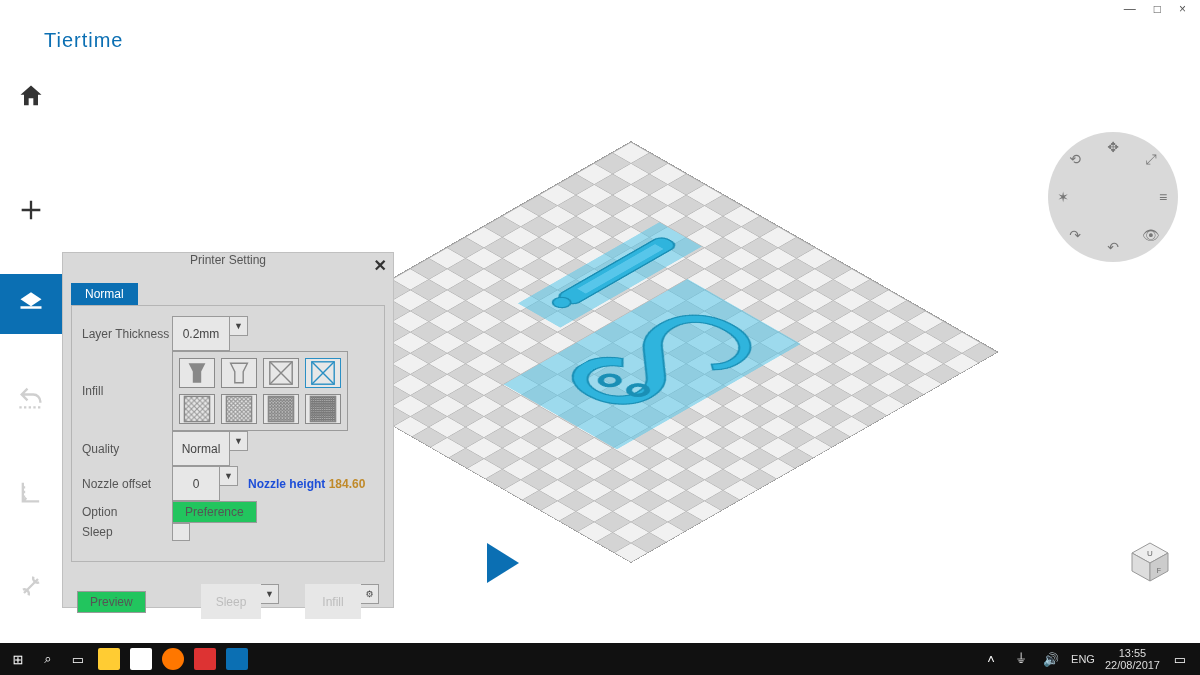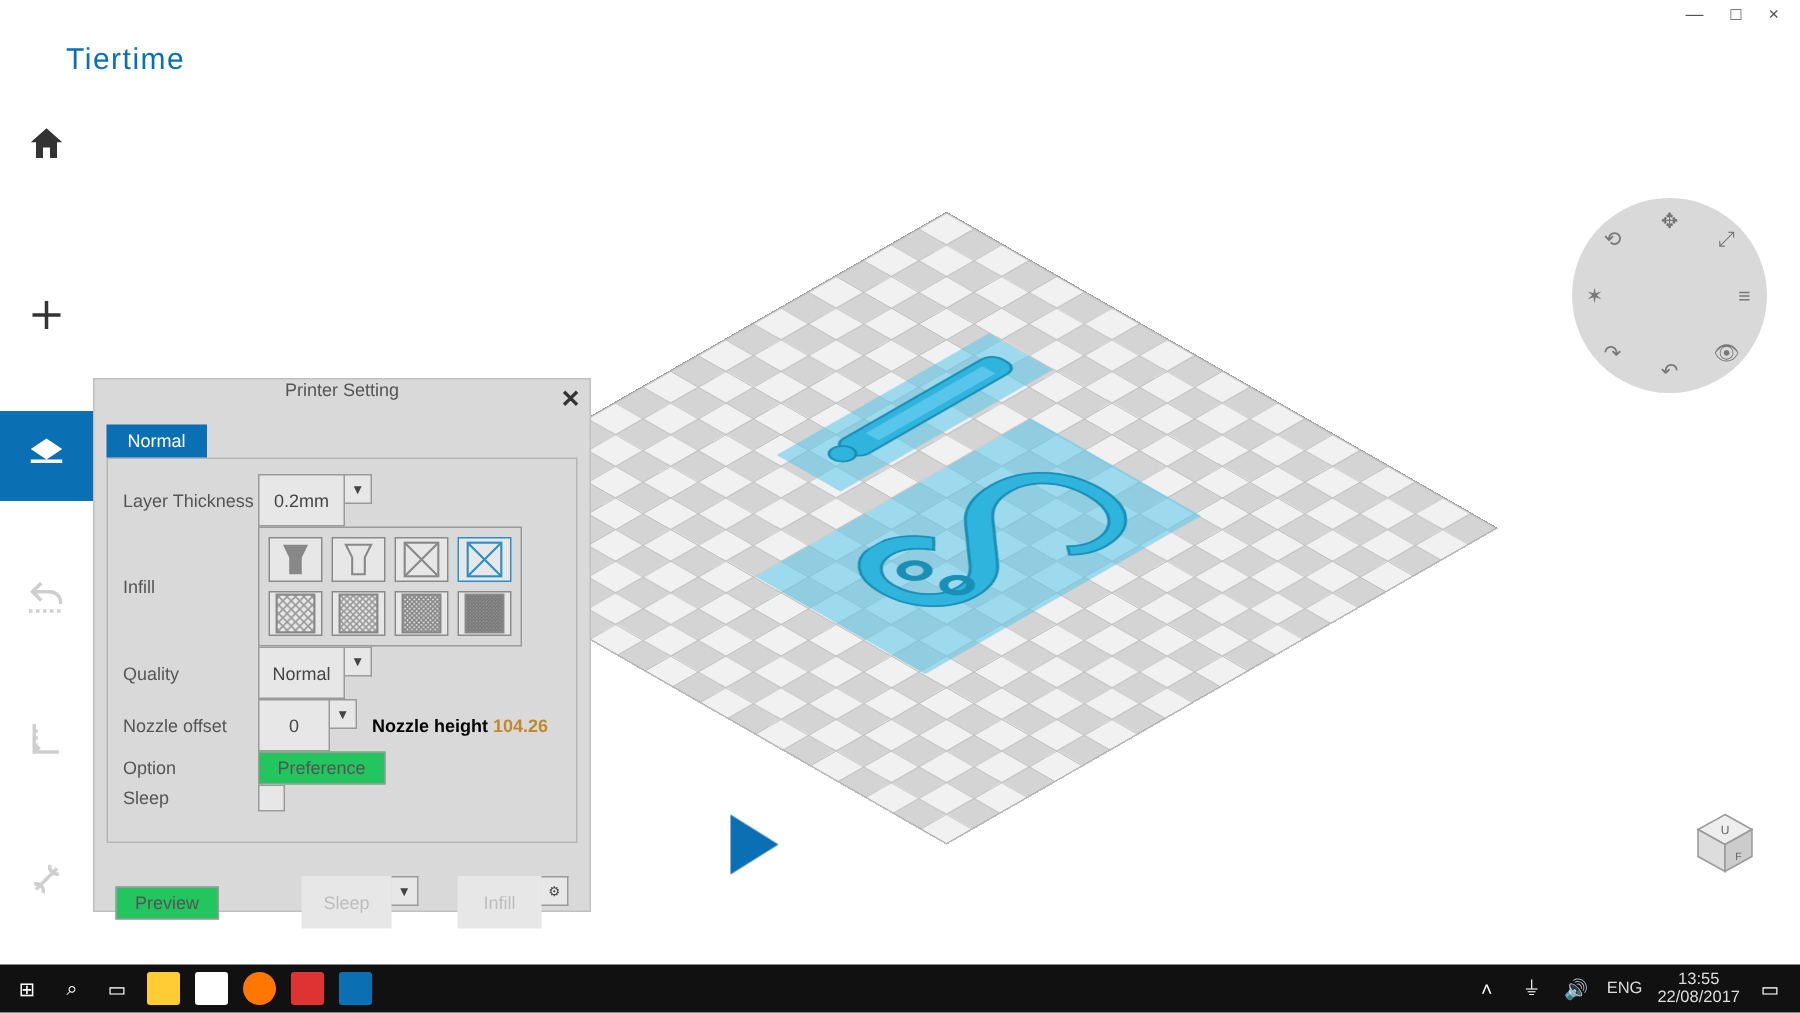--- a/index.html
+++ b/index.html
@@ -59,21 +59,21 @@
 .tab { display: inline-block; background: #0b6fb3; color: #fff; padding: 4px 14px; font-size: 12px; }
 .tab-body { margin: 0 8px 16px; background: #d9d9d9; border: 1px solid #b5b5b5; padding: 10px 10px 20px; display: grid; grid-template-columns: 90px 1fr; align-items: center; }
 .lbl { color: #555; }
 .combo { display: flex; }
 .combo .val { border: 1px solid #9a9a9a; background: #e7e7e7; height: 35px; min-width: 58px; display: flex; align-items: center; justify-content: center; color: #444; }
 .combo .dd { border: 1px solid #9a9a9a; border-left: none; background: #e7e7e7; width: 18px; height: 20px; display: flex; align-items: center; justify-content: center; font-size: 9px; color: #444; }
 .infill-grid { display: grid; grid-template-columns: repeat(4, 36px); grid-template-rows: 30px 30px; gap: 6px; border: 1px solid #9a9a9a; padding: 6px; width: max-content; }
 .infill-cell { border: 1px solid #8a8a8a; display: flex; align-items: center; justify-content: center; background: #e7e7e7; }
 .infill-cell svg { width: 100%; height: 100%; }
 .nozrow { display: flex; align-items: center; gap: 10px; }
-.noztext { font-weight: 700; color: #000000; }
+.noztext { font-weight: 700; color: #1d4ed8; }
 .nozval { color: #c08a2a; font-weight: 700; }
 .prefbtn, .btn { border: 1px solid #9a9a9a; background: #22c55e; height: 22px; display: inline-flex; align-items: center; justify-content: center; padding: 0 12px; color: #555; }
 .btn.disabled { color: #bdbdbd; }
 .chk { width: 18px; height: 18px; border: 1px solid #9a9a9a; background: #e7e7e7; }
 .panel-actions { display: flex; gap: 26px; padding: 6px 14px 10px; align-items: center; }
 .panel-actions .grow { flex: 1; }
 
 
 .taskbar { position: absolute; left: 0; right: 0; bottom: 0; height: 32px; background: #111; display: flex; align-items: center; color: #ddd; font-size: 11px; }
 .tb-left { display: flex; align-items: center; gap: 10px; padding-left: 8px; }
@@ -267,21 +267,21 @@
     </div>
 
     <div class="lbl">Nozzle offset</div>
     <div class="nozrow">
       <div class="combo">
         <div class="val" style="min-width:48px">0</div>
         <div class="dd">▼</div>
       </div>
       <div>
         <span class="noztext">Nozzle height</span>
-        <span class="nozval">104.26</span>
+        <span class="nozval">184.60</span>
       </div>
     </div>
 
     <div class="lbl">Option</div>
     <div><span class="prefbtn">Preference</span></div>
 
     <div class="lbl">Sleep</div>
     <div>
         <div class="chk"></div>
       </div>

